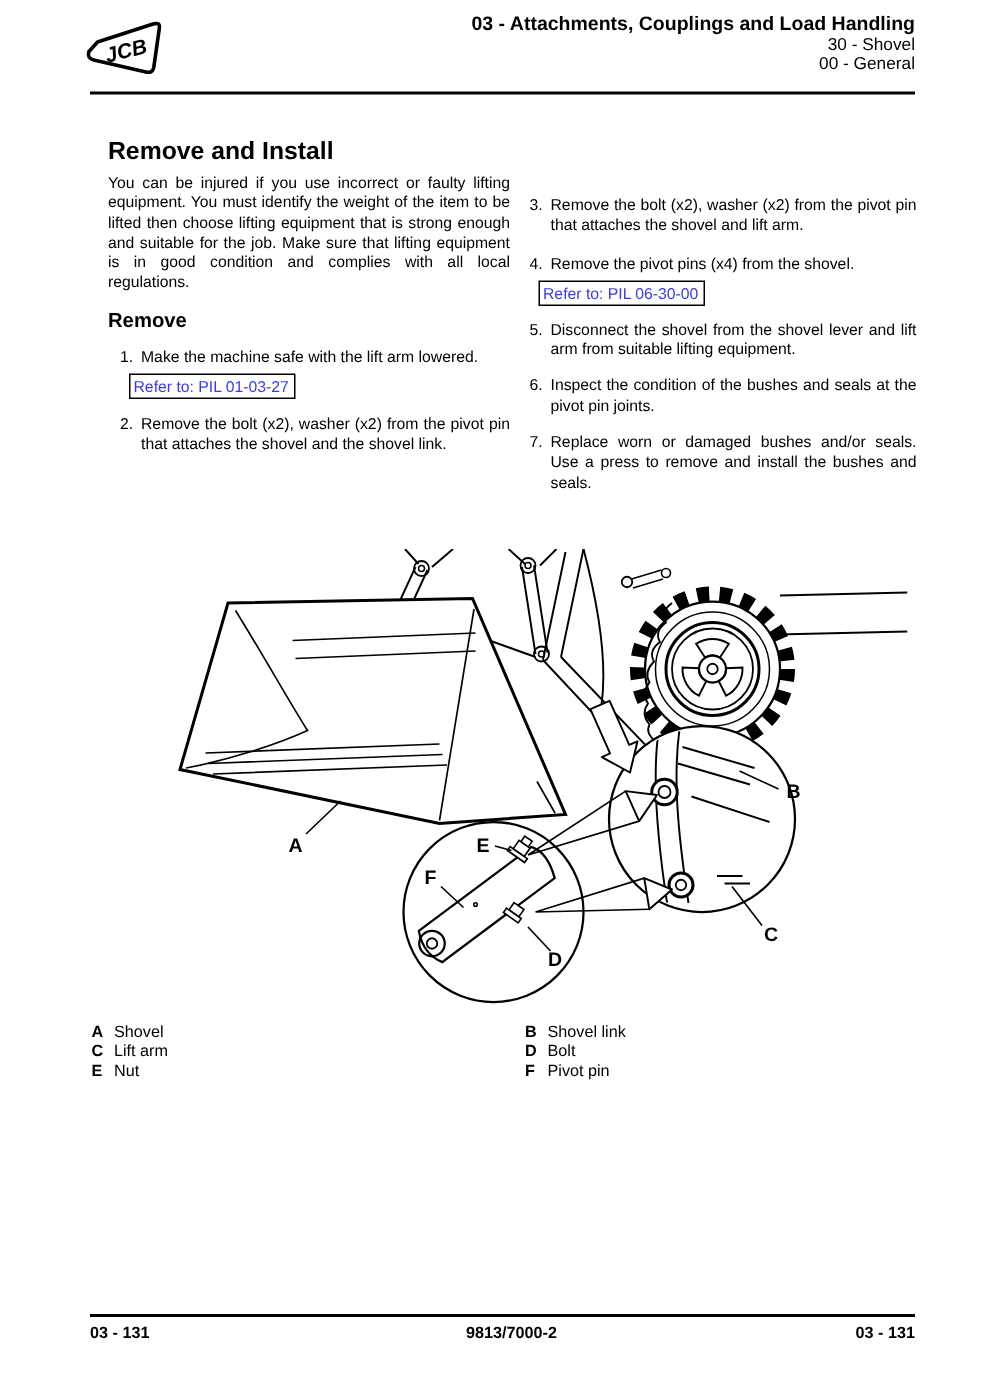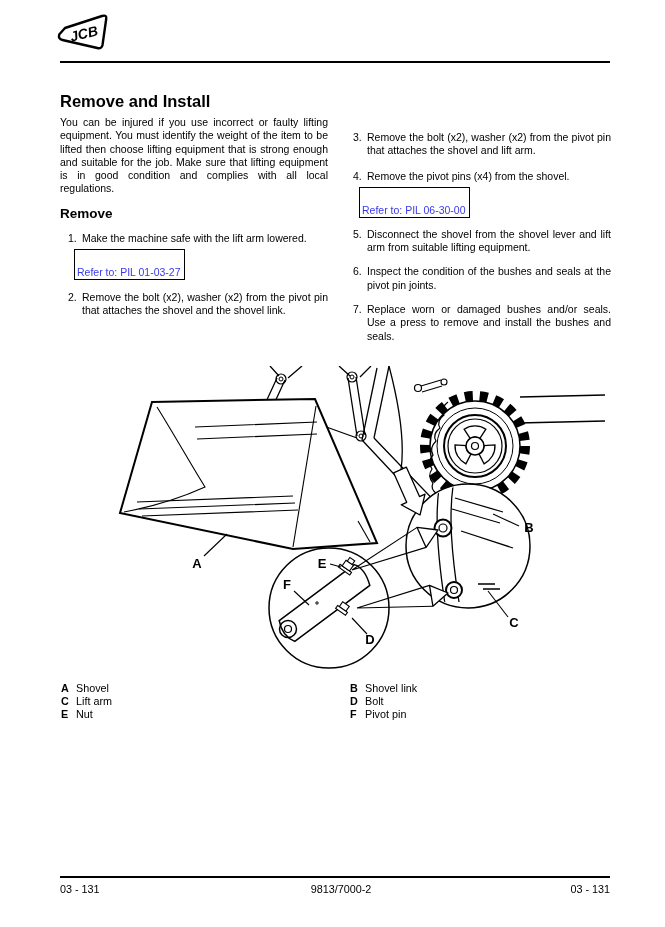--- a/index.html
+++ b/index.html
@@ -9,62 +9,67 @@
     font-family:"Liberation Sans", sans-serif; overflow:hidden;
     --link:#3A3AE8;
   }
   
   .logo { position:absolute; left:53px; top:10px; }
   .hdr-block { position:absolute; top:8px; right:55px; text-align:right; }
   .hdr-title { font-size:13px; font-weight:bold; line-height:16px; }
   .hdr-sub { font-size:11.5px; line-height:13px; }
   .rule-top { position:absolute; left:60px; right:55px; top:61px; height:2px; background:#000; }
   
-  .col-left  { position:absolute; left:60px;  top:92px;  width:268px; }
+  .col-left  { position:absolute; left:72px;  top:92px;  width:268px; }
   .col-right { position:absolute; left:345px; top:131px; width:266px; }
   .page-heading { font-size:16.5px; font-weight:bold; }
   .sub-heading  { font-size:11.5px; font-weight:bold; margin-top:27px; }
   .body-text    { font-size:10.5px; line-height:13.3px; text-align:justify; margin-top:5px; }
   .remove-heading { font-size:13.5px; font-weight:bold; margin-top:10px; }
   .step { display:flex; margin-top:11px; padding-left:8px; font-size:10.5px; line-height:13.3px; }
   .step.first { margin-top:0; }
   .step .num { flex:0 0 14px; }
   .step .txt { flex:1; text-align:justify; }
   .ref-link {
     display:inline-block; margin:4px 0 0 14px; border:1px solid #000;
-    color:var(--link); font-size:10.5px; line-height:12px; padding:16px 3px 1px 2px;
+    color:var(--link); font-size:10.5px; line-height:12px; padding:2px 3px 1px 2px;
     cursor:pointer; text-decoration:none;
   }
   
   .caption { position:absolute; left:60px; top:351px; width:550px; text-align:center;
              font-size:10.8px; font-weight:bold; }
   .figure-svg { position:absolute; left:55px; top:366px; }
   
   .legend { position:absolute; left:61px; top:682px; width:549px; font-size:10.8px; line-height:13px; }
   .legend-col { position:absolute; top:0; left:0; }
   .legend-col.rightcol { left:289px; }
   .legend-row { display:flex; }
   .legend-key { font-weight:bold; flex:0 0 15px; }
   
   .rule-bottom { position:absolute; left:60px; right:55px; top:876px; height:2px; background:#000; }
-  .footer-text { position:absolute; top:883px; font-size:10.8px; font-weight:normal; }
+  .footer-text { position:absolute; top:883px; font-size:10.8px; font-weight:bold; }
   .f-left { left:60px; }
   .f-center { left:66px; width:550px; text-align:center; }
   .f-right { right:55px; }
 </style>
 </head>
 <body>
 
 <div class="page" style="--link: #3A3AE8;">
 
   <div class="logo">
     <svg width="62" height="50" viewBox="0 0 62 50">
       <path d="M12 18 L49 6 Q54 4.5 53.2 9 L49.5 35 Q48.8 39 44.3 38 L9.5 30 Q5 29 6.2 24.5 Z" fill="#fff" stroke="#000" stroke-width="2.4"></path>
       <text x="17" y="29" font-size="14" font-weight="bold" font-style="italic" font-family="Liberation Sans, sans-serif" fill="#000" transform="rotate(-14 29 24)">JCB</text>
     </svg>
+  </div>
+  <div class="hdr-block">
+    <div class="hdr-title">03 - Attachments, Couplings and Load Handling</div>
+    <div class="hdr-sub">30 - Shovel</div>
+    <div class="hdr-sub">00 - General</div>
   </div>
   <div class="rule-top"></div>
 
   <div class="col-left">
     <div class="page-heading">Remove and Install</div>
     <div class="body-text">You can be injured if you use incorrect or faulty lifting equipment. You must identify the weight of the item to be lifted then choose lifting equipment that is strong enough and suitable for the job. Make sure that lifting equipment is in good condition and complies with all local regulations.</div>
     <div class="remove-heading">Remove</div>
 
     <div class="step">
       <span class="num">1.</span>

